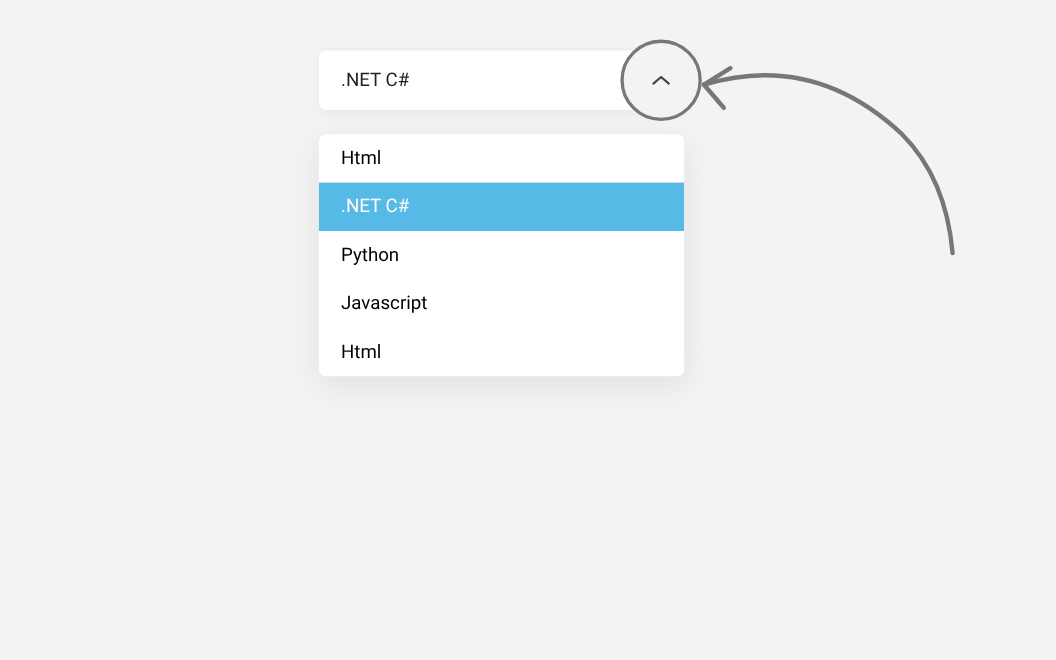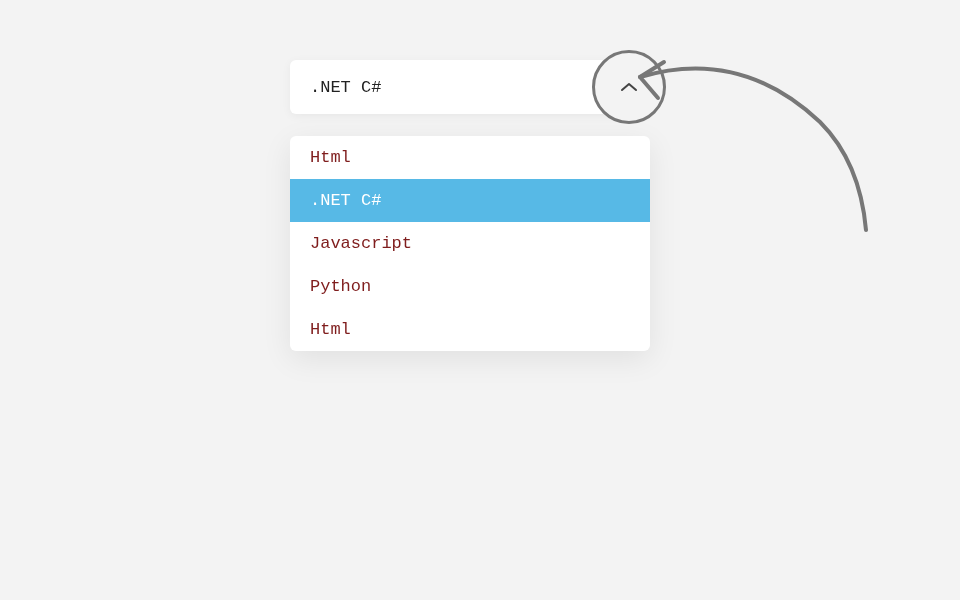--- a/index.html
+++ b/index.html
@@ -11,23 +11,22 @@
       width: 960px;
       height: 600px;
       background: #f3f3f3;
       font-family: -apple-system, BlinkMacSystemFont, "Segoe UI", Roboto, sans-serif;
       position: relative;
       overflow: hidden;
     }
     .dropdown-container {
       position: absolute;
       left: 290px;
-      top: 60px;
-      width: 360px;
-      font-family: Liberation Mono, monospace;
+      top: 46px;
+      width: 332px;
     }
     .dropdown-trigger {
       background: #ffffff;
       border-radius: 6px;
       padding: 15px 20px;
       display: flex;
       align-items: center;
       justify-content: space-between;
       box-shadow: 0 2px 10px rgba(0,0,0,0.05);
       position: relative;
@@ -62,21 +61,21 @@
     .dropdown-list {
       margin-top: 22px;
       background: #ffffff;
       border-radius: 6px;
       box-shadow: 0 8px 30px rgba(0,0,0,0.08);
       overflow: hidden;
     }
     .dropdown-option {
       padding: 12px 20px;
       font-size: 17px;
-      color: #7f1d1d;
+      color: #000000;
       cursor: pointer;
     }
     .dropdown-option.selected {
       background: #57b9e6;
       color: #ffffff;
     }
     .annotation-arrow {
       position: absolute;
       left: 620px;
       top: 52px;
@@ -99,24 +98,24 @@
   </div>
 
   <div class="dropdown-list">
     <div class="dropdown-option">
       <span>Html</span>
     </div>
     <div class="dropdown-option selected">
       <span>.NET C#</span>
     </div>
     <div class="dropdown-option">
-      <span>Javascript</span>
+      <span>Python</span>
     </div>
     <div class="dropdown-option">
-      <span>Python</span>
+      <span>Javascript</span>
     </div>
     <div class="dropdown-option">
       <span>Html</span>
     </div>
   </div>
 </div>
 
 <svg class="annotation-arrow" width="260" height="190" viewBox="0 0 260 190">
   <path d="M 20 25 Q 120 -5 200 70 Q 240 110 246 178" stroke="#777" stroke-width="4" fill="none" stroke-linecap="round"></path>
   <path d="M 20 25 L 44 10" stroke="#777" stroke-width="4" fill="none" stroke-linecap="round"></path>

